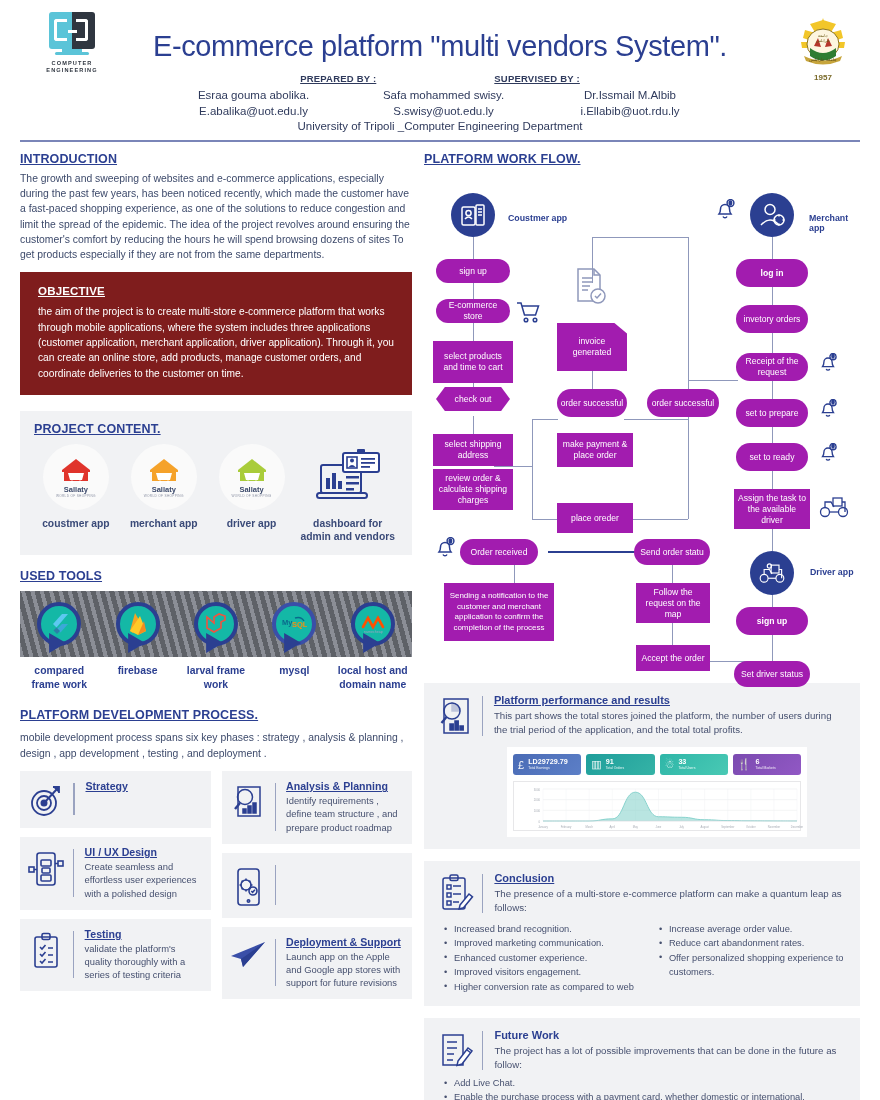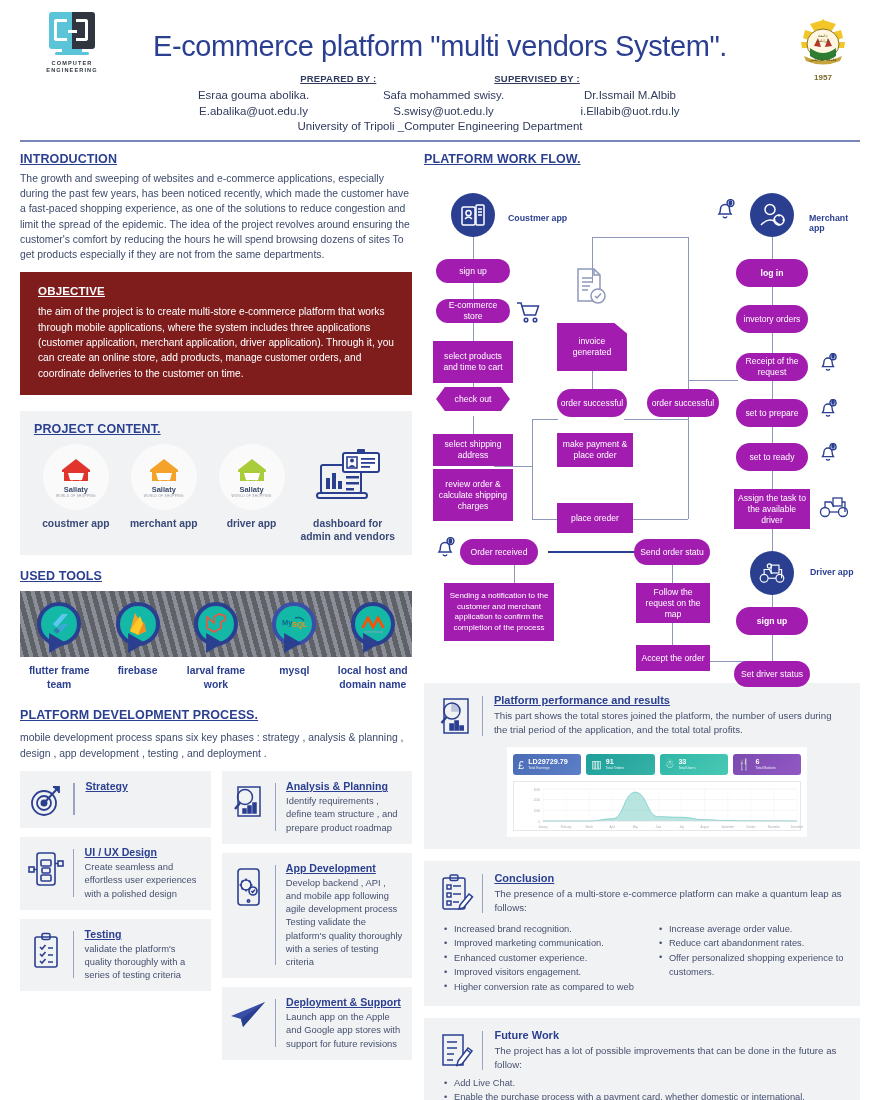--- a/index.html
+++ b/index.html
@@ -343,21 +343,21 @@
               <svg width="26" height="20" viewBox="0 0 26 20">
                   <path d="M3 13 L8 4 L13 13 L18 4 L23 13" stroke="#ff5000" stroke-width="2.6" fill="none" stroke-linecap="round"></path>
                   <text x="4" y="19" font-size="3.6" fill="#9aa3c0" font-family="Liberation Sans">namecheap</text>
                 </svg>
             </div>
             <div class="tool-arrow"></div>
           </div>
         </div>
       </div>
       <div class="tool-labels">
-        <div class="tool-label">flutter frame team</div>
+        <div class="tool-label">compared frame work</div>
         <div class="tool-label">firebase</div>
         <div class="tool-label">larval frame work</div>
         <div class="tool-label">mysql</div>
         <div class="tool-label">local host and domain name</div>
       </div>
 
       <div class="sec-title dev-head">PLATFORM DEVELOPMENT PROCESS.</div>
       <div class="dev-intro body-text">mobile development process spans six key phases : strategy , analysis &amp; planning , design , app development , testing , and deployment .</div>
 
       <div class="dev-grid">
@@ -442,24 +442,20 @@
               <svg width="32" height="42" viewBox="0 0 32 42" fill="none" stroke="#2b3f91" stroke-width="1.6">
                   <rect x="6" y="3" width="21" height="36" rx="3"></rect>
                   <circle cx="14" cy="19" r="5"></circle>
                   <path d="M14 12.5 v2 M14 23.5 v2 M7.5 19 h2 M18.5 19 h2 M9.6 14.6 l1.4 1.4 M17 22 l1.4 1.4 M18.4 14.6 l-1.4 1.4 M11 22 l-1.4 1.4"></path>
                   <circle cx="21" cy="25" r="4"></circle>
                   <path d="M19.3 25 l1.3 1.3 l2.3 -2.6"></path>
                   <circle cx="16.5" cy="35" r="1.2"></circle>
                 </svg>
             </div>
             <div class="dev-bar"></div>
-            <div class="dev-body">
-              <h4>App Development</h4>
-              <p>Develop backend , API , and mobile app following agile development process Testing validate the platform's quality thoroughly with a series of testing criteria</p>
-            </div>
           </div>
 
           <div class="dev-card">
             <div class="dev-ico">
               <svg width="38" height="30" viewBox="0 0 38 30">
                   <path d="M2 16 L36 2 L14 27 L12 19 Z" fill="#3a4fa8"></path>
                   <path d="M12 19 L36 2 L14 27 Z" fill="#2b3f91"></path>
                 </svg>
             </div>
             <div class="dev-bar"></div>
@@ -530,21 +526,21 @@
         <div class="smallico" style="left:92px;top:130px;">
           <svg width="26" height="22" viewBox="0 0 26 22" fill="none" stroke="#2b3f91" stroke-width="1.5">
               <path d="M1 2 h4 l3.5 12 h11 l3 -9 h-16"></path>
               <circle cx="10" cy="19" r="1.8"></circle>
               <circle cx="19" cy="19" r="1.8"></circle>
             </svg>
         </div>
         <div class="node rect" style="left:9px;top:170px;width:80px;height:42px;">select products and time to cart</div>
         <div class="node hex" style="left:12px;top:216px;width:74px;height:22px;">check out</div>
         <div class="node rect" style="left:9px;top:263px;width:80px;height:32px;">select shipping address</div>
-        <div class="node rect" style="left:9px;top:298px;width:80px;height:52px;">review order &amp; calculate shipping charges</div>
+        <div class="node rect" style="left:9px;top:298px;width:80px;height:41px;">review order &amp; calculate shipping charges</div>
 
         <div class="smallico" style="left:150px;top:96px;">
           <svg width="34" height="40" viewBox="0 0 34 40" fill="none" stroke="#8f98bb" stroke-width="1.5">
               <path d="M4 2 h16 l6 6 v26 h-22 Z"></path>
               <path d="M20 2 v6 h6"></path>
               <path d="M8 11 h11 M8 15 h11 M8 19 h8 M8 23 h6"></path>
               <circle cx="24" cy="29" r="7" stroke="#8f98bb" fill="#fff"></circle>
               <path d="M21 29 l2 2 l4 -4.5"></path>
             </svg>
         </div>

